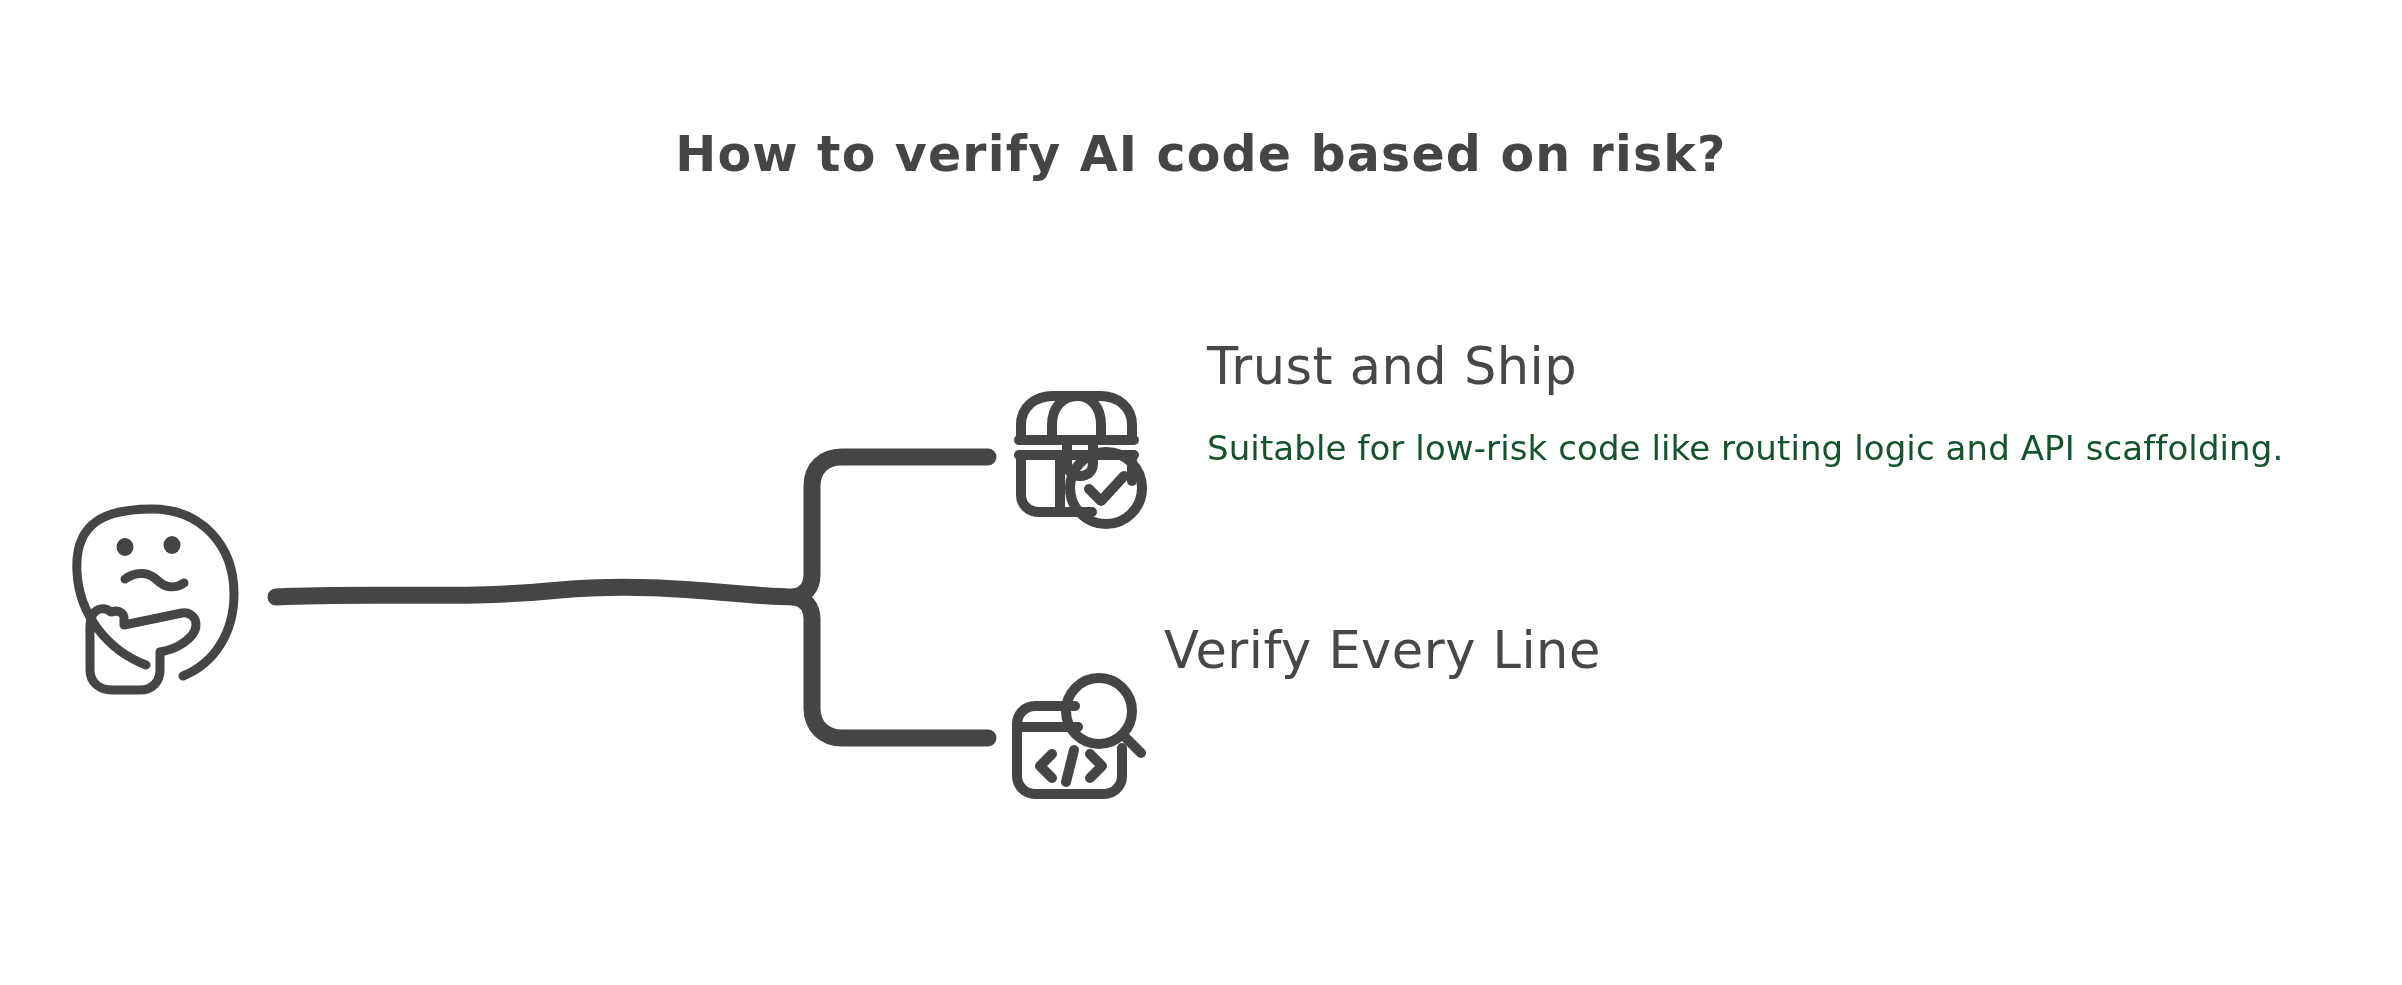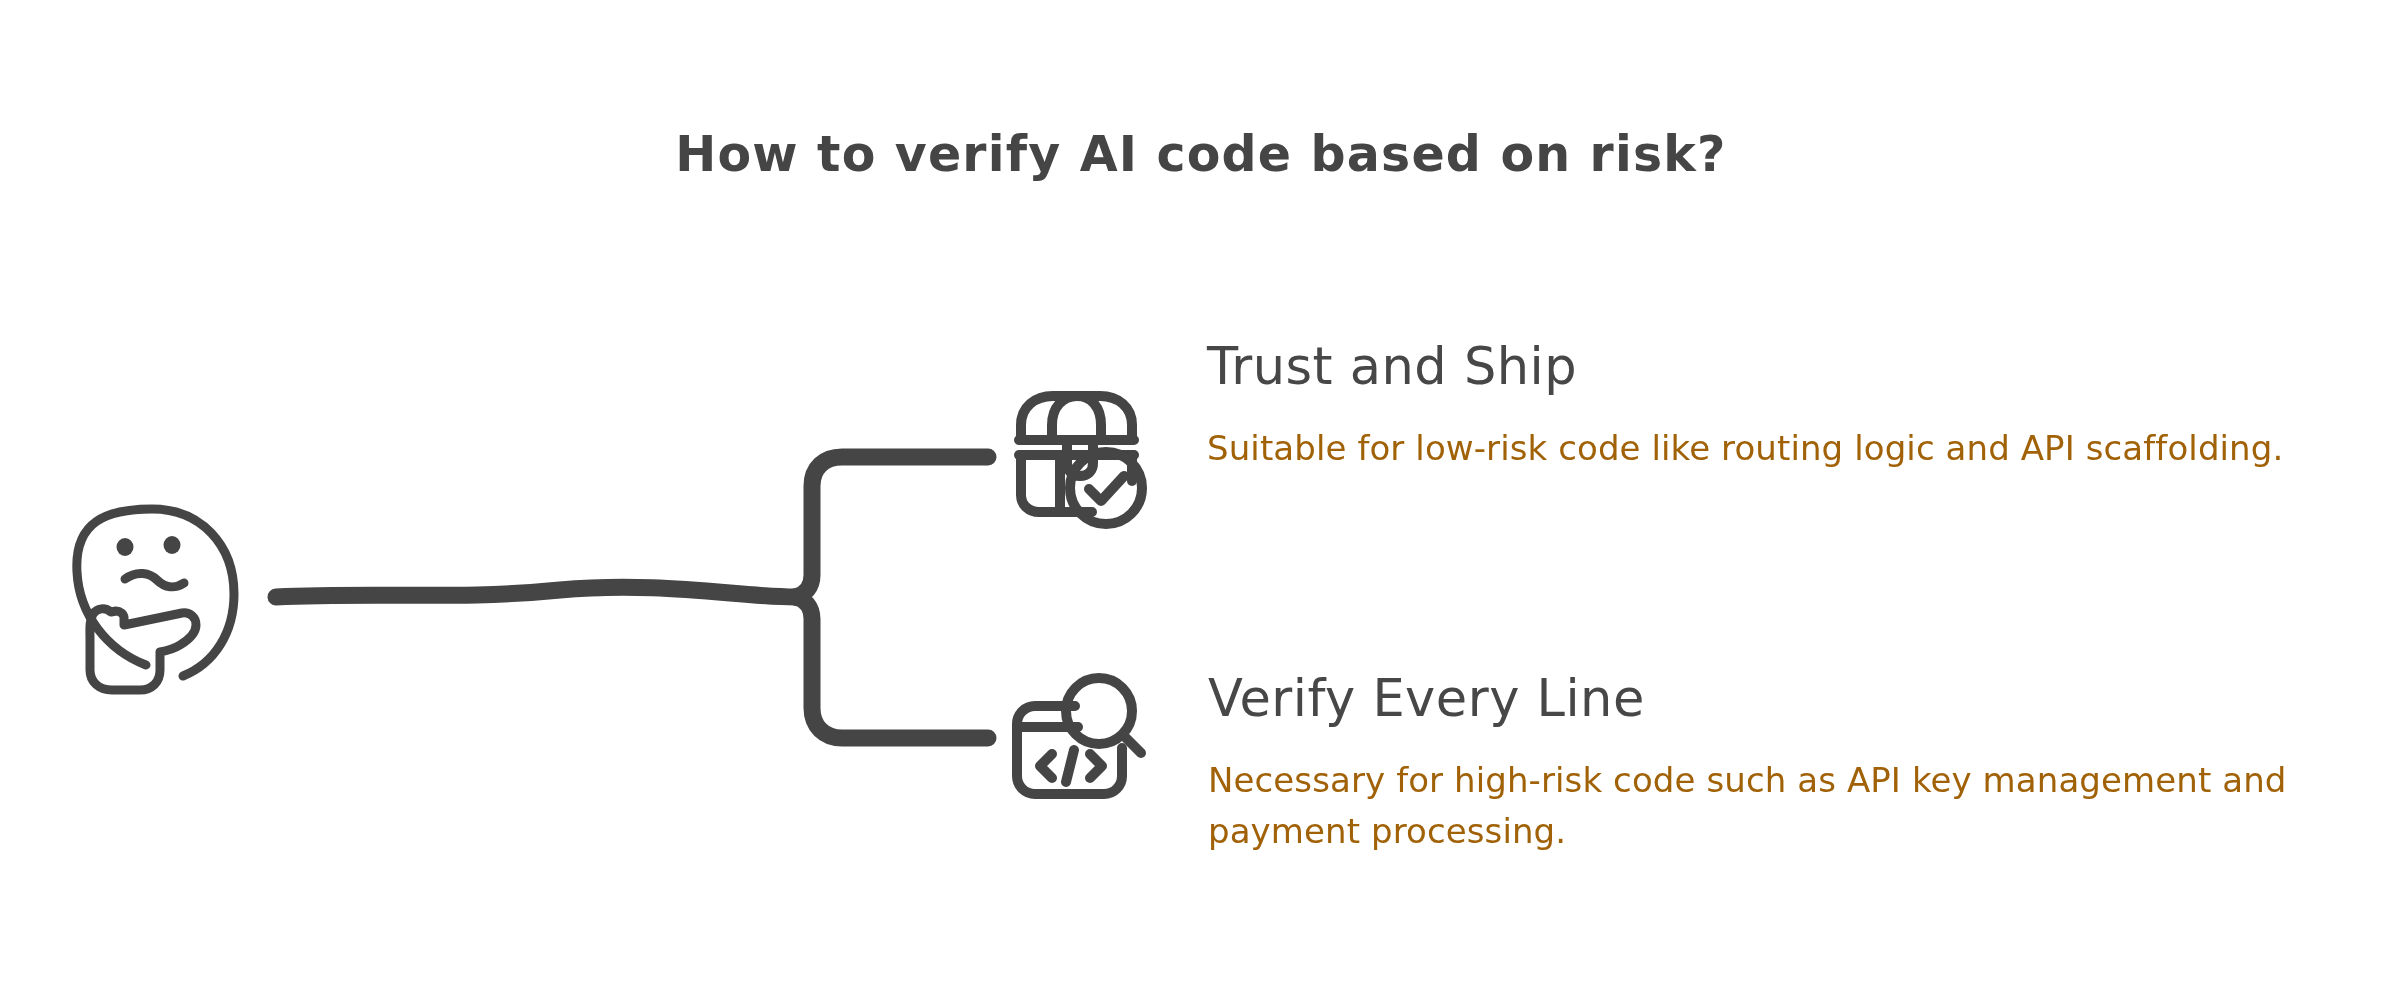--- a/index.html
+++ b/index.html
@@ -37,37 +37,37 @@
     pointer-events:none;
   }
   #artwork .hit { pointer-events:auto; }
 
   
   .branch {
     position:absolute;
     width:1180px;
   }
   #branch-top    { left:1168px; top:340px;margin-left:39px; }
-  #branch-bottom { left:1208px; top:624px;margin-top:48px; }
+  #branch-bottom { left:1164px; top:624px; }
 
   .branch-heading {
     font-family:"DejaVu Sans", sans-serif;
     font-size:51px;
     font-weight:400;
     color:#474747;
     letter-spacing:0.5px;
     line-height:1.05;
     white-space:nowrap;
   }
   .branch-body {
     margin-top:29px;
     font-family:"DejaVu Sans", sans-serif;
     font-size:34px;
     font-weight:400;
-    color:#a16207;
+    color:#14532d;
     line-height:1.52;
     letter-spacing:0.1px;
     width:1130px;
   }
 </style>
 </head>
 <body>
 
 <div id="canvas">
 
@@ -175,16 +175,15 @@
     </g>
   </svg>
 
   <div class="branch" id="branch-top">
     <div class="branch-heading">Trust and Ship</div>
     <div class="branch-body">Suitable for low-risk code like routing logic and API scaffolding.</div>
   </div>
 
   <div class="branch" id="branch-bottom">
     <div class="branch-heading">Verify Every Line</div>
-    <div class="branch-body">Necessary for high-risk code such as API key management and payment processing.</div>
   </div>
 
 </div>
 
 </body></html>

